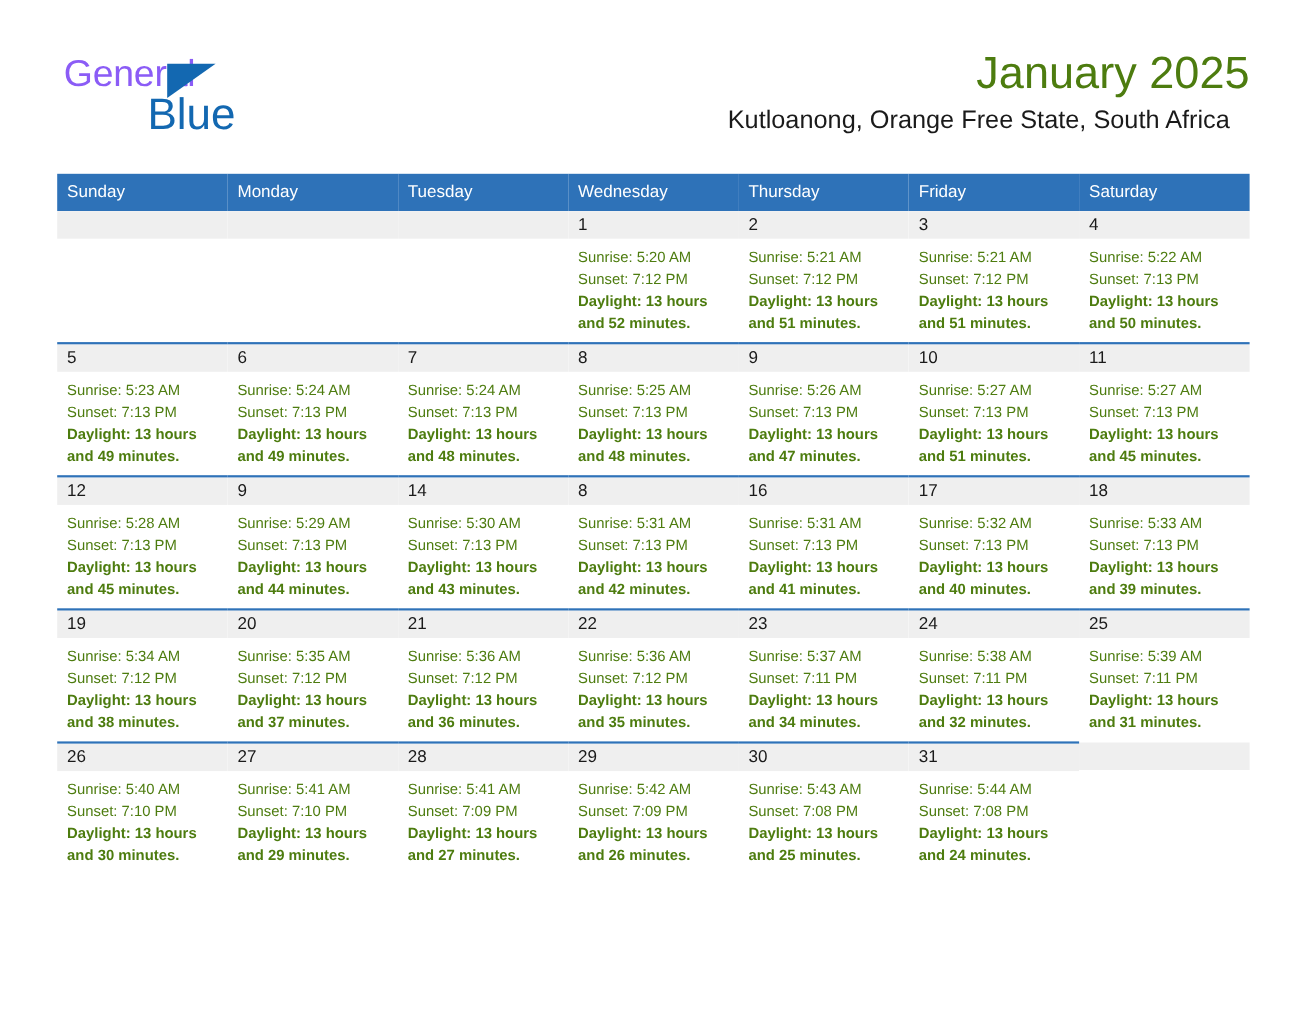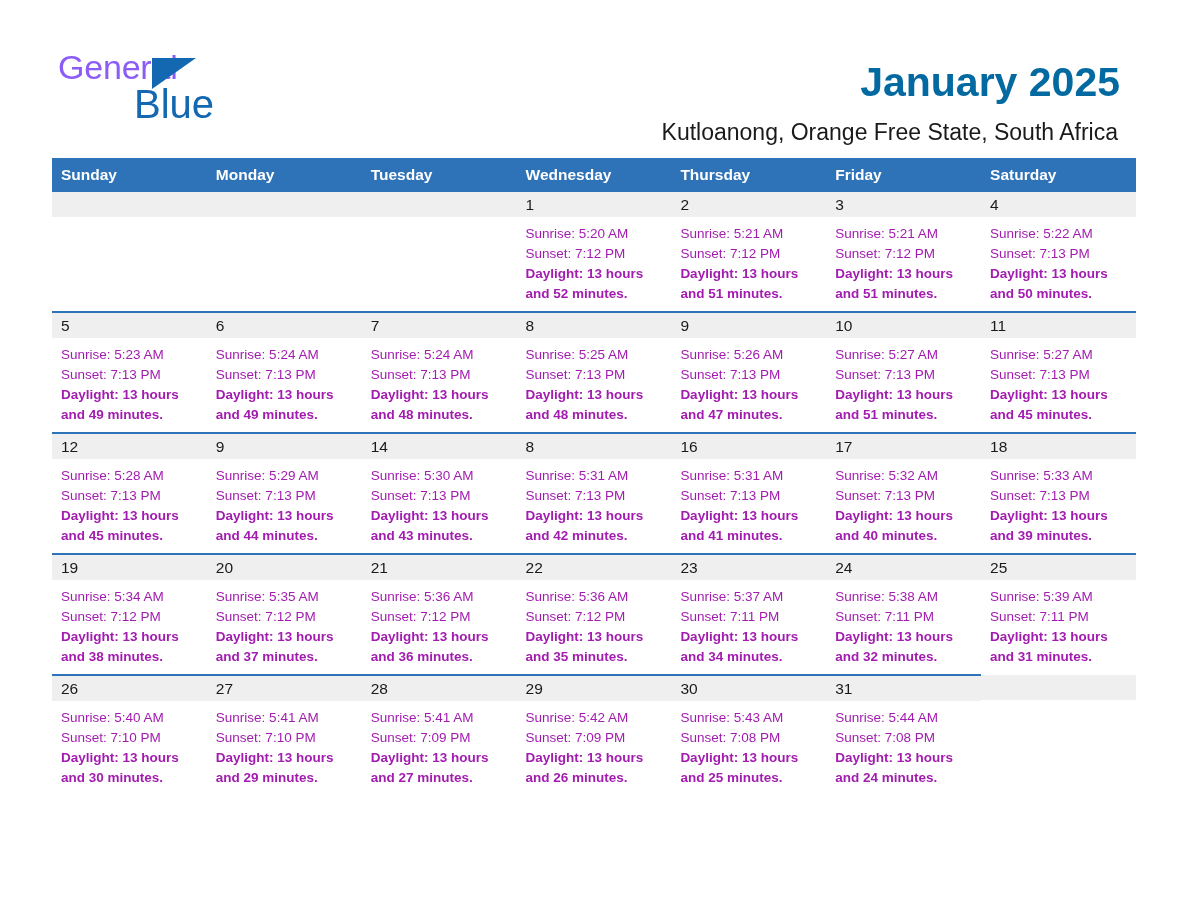--- a/index.html
+++ b/index.html
@@ -62,24 +62,24 @@
   }
 
   .title-block {
     position: absolute;
     right: 52px;
     top: 44px;
     text-align: right;
   }
   .month-title {
     font-size: 41px;
-    font-weight: bold;
-    color: #0369a1;
+    font-weight: normal;
+    color: #4d7c0f;
     line-height: 1.08;
-    margin: 16px;
+    margin: 0;
     white-space: nowrap;
   }
   .location-title {
     font-size: 23px;
     font-weight: normal;
     color: #1a1a1a;
     margin: 8px 18px 0 0;
     line-height: 1.1;
     white-space: nowrap;
   }
@@ -90,21 +90,21 @@
     left: 52px;
     top: 158px;
     width: 1084px;
     border-collapse: collapse;
     table-layout: fixed;
   }
   .calendar th {
     background: #2e72b8;
     color: #ffffff;
     font-size: 15.5px;
-    font-weight: bold;
+    font-weight: normal;
     text-align: left;
     padding: 8px 0 9px 9px;
     height: 17px;
     line-height: 1.1;
   }
   .calendar td {
     vertical-align: top;
     padding: 0;
     width: 154.85px;
     height: 119px;
@@ -129,21 +129,21 @@
     line-height: 1.1;
     color: #1a1a1a;
   }
   .daynum-band.blank {
     background: #efefef;
   }
   .cell-body {
     padding: 7px 6px 0 9px;
     font-size: 13.5px;
     line-height: 20px;
-    color: #a21caf;
+    color: #4d7c0f;
   }
   .cell-body div {
     white-space: nowrap;
   }
   .cell-body .daylight {
     white-space: normal;
     font-weight: bold;
   }
 </style>
 </head>

